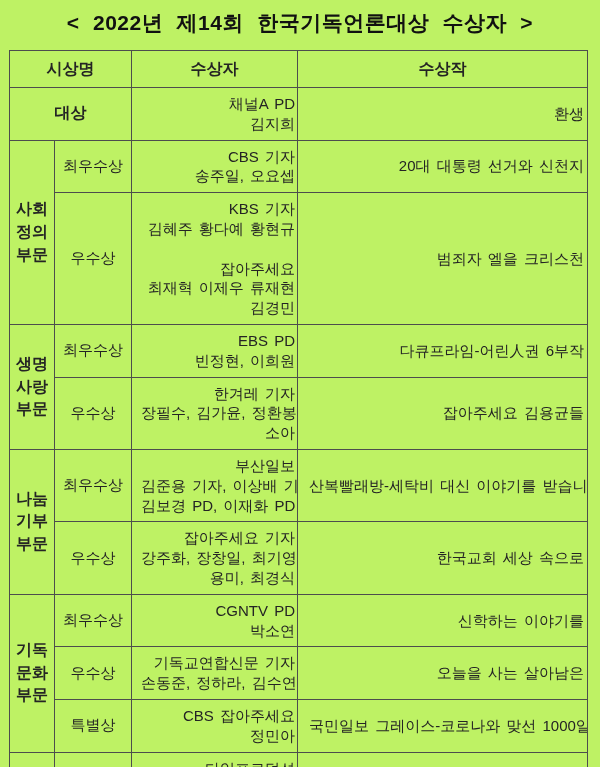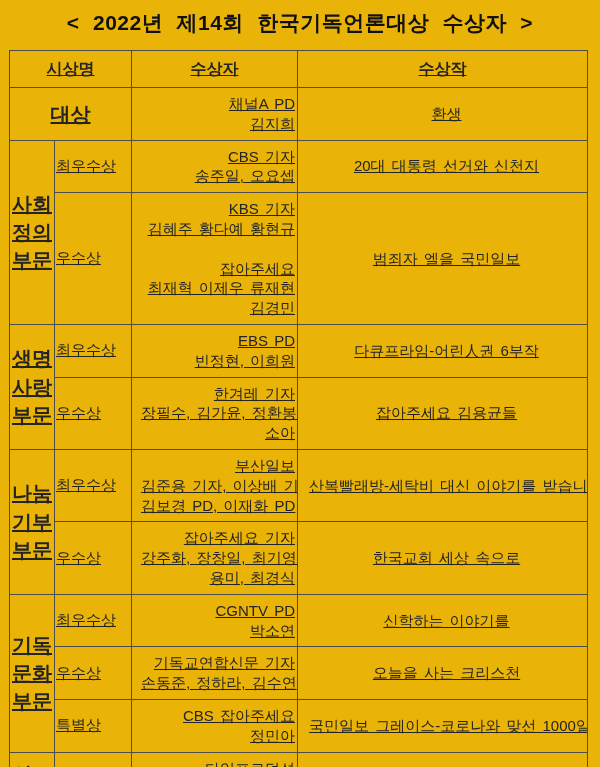--- a/index.html
+++ b/index.html
@@ -5,21 +5,21 @@
   html, body {
     margin: 0;
     padding: 0;
     background: #ffffff;
     width: 600px;
     font-family: "Liberation Sans", "DejaVu Sans", sans-serif;
   }
   .page {
     width: 600px;
     height: 767px;
-    background: #eab308;
+    background: #bef264;
     overflow: hidden;
   }
   .title {
     margin: 9px 0 13px 0;
     text-align: center;
     font-size: 21px;
     font-weight: bold;
     color: #111111;
     letter-spacing: 0.5px;
     word-spacing: 7px;
@@ -29,53 +29,53 @@
     table-layout: fixed;
     width: 578px;
     margin-left: 9px;
   }
   table.awards th,
   table.awards td {
     border: 1.6px solid #4d4d4d;
     vertical-align: middle;
     color: #242424;
     overflow: hidden;
-    text-decoration: underline;
   }
   th.colhead {
     font-size: 16px;
     font-weight: bold;
     text-align: center;
     color: #1c1c1c;
     word-spacing: 2px;
   }
   td.section {
-    font-size: 20px;
+    font-size: 16px;
     font-weight: bold;
     text-align: center;
     white-space: pre;
     line-height: 1.42;
     color: #1c1c1c;
   }
   td.award {
     font-size: 15px;
+    text-align: center;
     color: #2a2a2a;
     word-spacing: 2px;
   }
   td.winner {
     font-size: 15px;
     text-align: right;
     padding: 6px 2px 6px 9px;
     white-space: pre;
     line-height: 1.32;
     word-spacing: 2px;
   }
   td.work {
     font-size: 15px;
-    text-align: center;
+    text-align: right;
     padding: 6px 3px 6px 11px;
     white-space: pre;
     line-height: 1.32;
     word-spacing: 2px;
   }
 </style>
 </head>
 <body>
 
 <div class="page">
@@ -114,21 +114,21 @@
       <td class="work">20대 대통령 선거와 신천지</td>
     </tr>
     <tr style="height:122px">
       <td class="award">우수상</td>
       <td class="winner">KBS 기자
 김혜주 황다예 황현규
 
 잡아주세요
 최재혁 이제우 류재현
 김경민</td>
-      <td class="work">범죄자 엘을 국민일보</td>
+      <td class="work">범죄자 엘을 크리스천</td>
     </tr>
 
     <tr style="height:47px">
       <td rowspan="2" class="section">생명
 사랑
 부문</td>
       <td class="award">최우수상</td>
       <td class="winner">EBS PD
 빈정현, 이희원</td>
       <td class="work">다큐프라임-어린人권 6부작</td>
@@ -165,21 +165,21 @@
 부문</td>
       <td class="award">최우수상</td>
       <td class="winner">CGNTV PD
 박소연</td>
       <td class="work">신학하는 이야기를</td>
     </tr>
     <tr style="height:46px">
       <td class="award">우수상</td>
       <td class="winner">기독교연합신문 기자
 손동준, 정하라, 김수연</td>
-      <td class="work">오늘을 사는 크리스천</td>
+      <td class="work">오늘을 사는 살아남은</td>
     </tr>
     <tr style="height:45px">
       <td class="award">특별상</td>
       <td class="winner">CBS 잡아주세요
 정민아</td>
       <td class="work">국민일보 그레이스-코로나와 맞선 1000일</td>
     </tr>
 
     <tr style="height:56px">
       <td rowspan="2" class="section">선교

